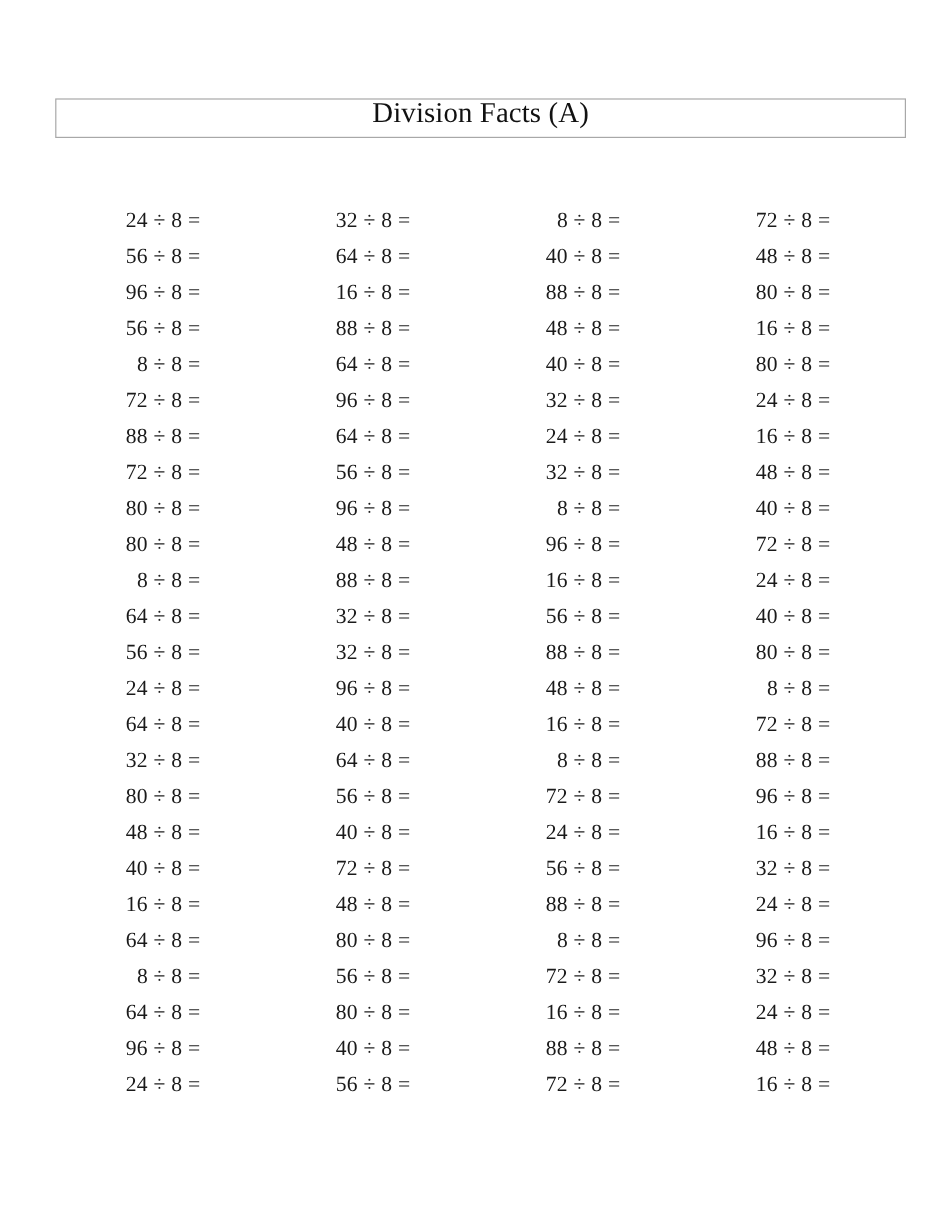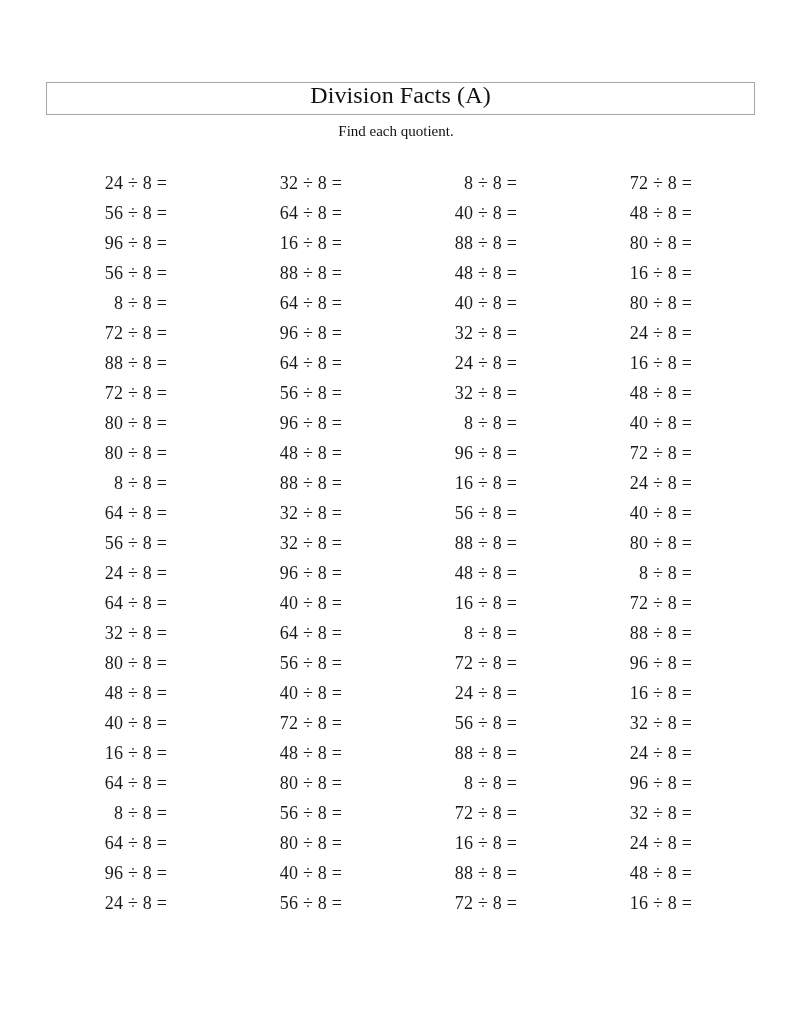--- a/index.html
+++ b/index.html
@@ -85,21 +85,20 @@
 </style>
 </head>
 <body>
 
 <div class="page">
 
   <div class="title-box">
     <span class="title-text">Division Facts (A)</span>
   </div>
 
-  <div class="subtitle">Find each quotient.</div>
 
   <div class="grid">
       <div class="row">
         <div class="cell">24 ÷ 8 =</div>
         <div class="cell">32 ÷ 8 =</div>
         <div class="cell">8 ÷ 8 =</div>
         <div class="cell">72 ÷ 8 =</div>
       </div>
       <div class="row">
         <div class="cell">56 ÷ 8 =</div>

